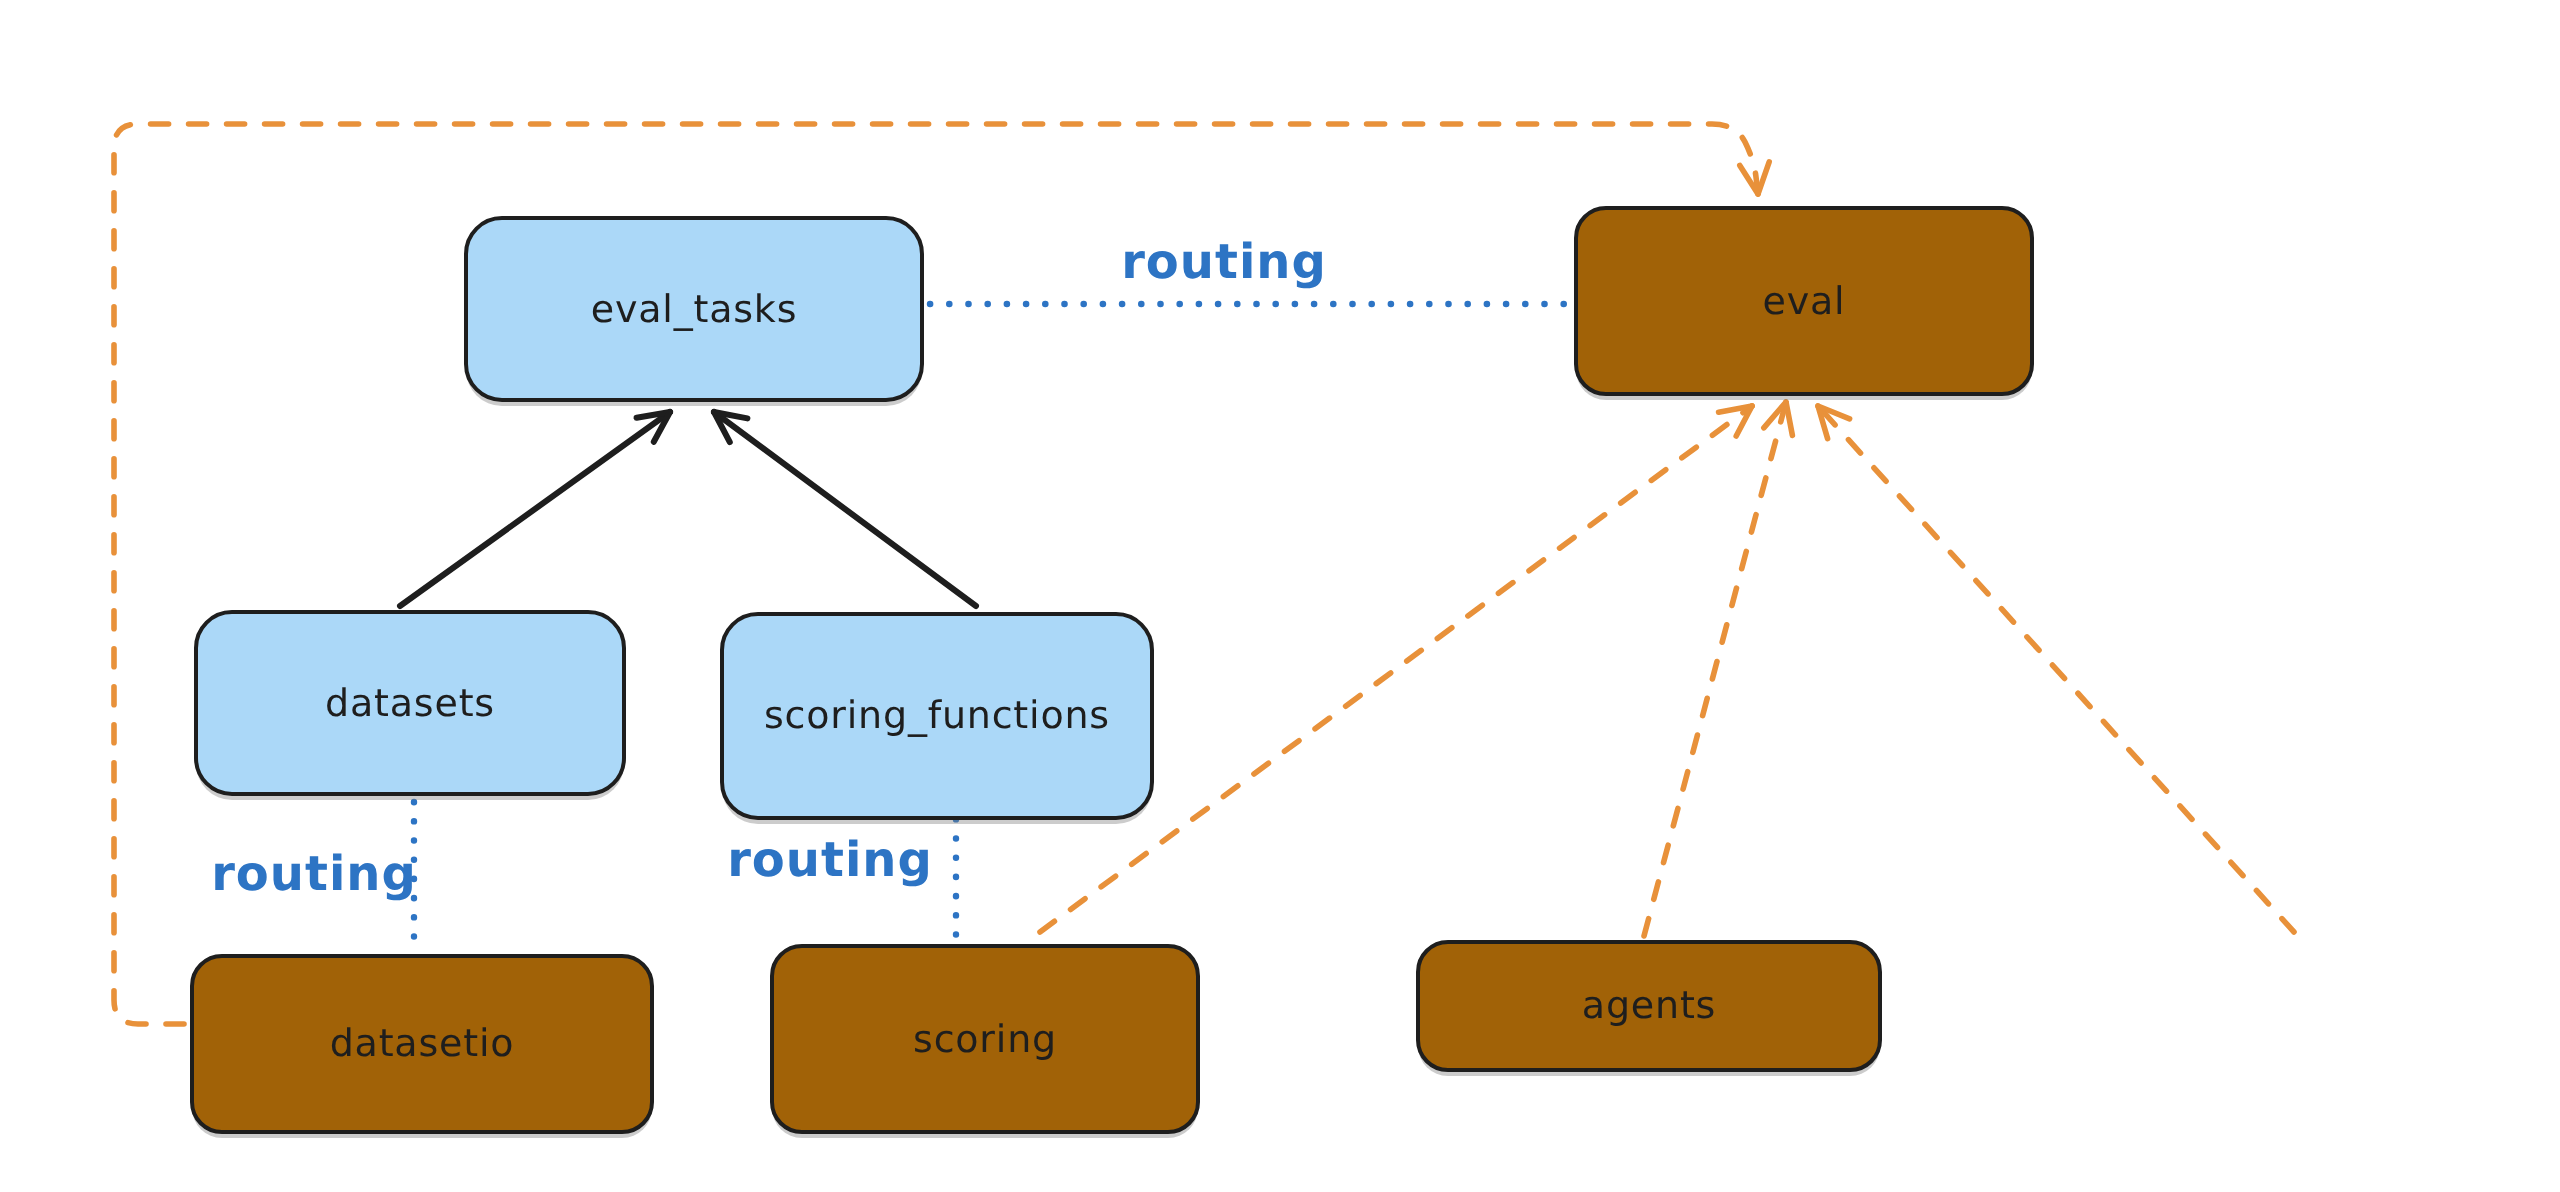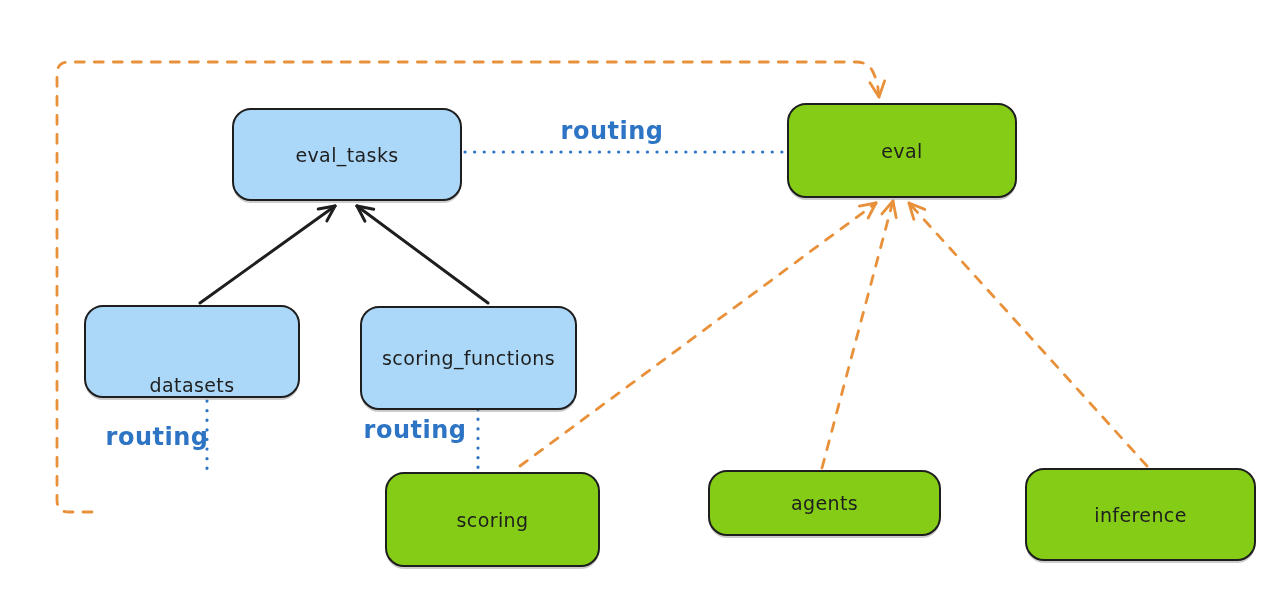--- a/index.html
+++ b/index.html
@@ -13,21 +13,21 @@
   .node{
     position:absolute;
     box-sizing:border-box;
     border:2.5px solid #1e1e1e;
     border-radius:19px;
     display:flex;align-items:center;justify-content:center;
     font-size:19px;letter-spacing:.4px;color:#1e1e1e;
     box-shadow:0 3px 0 -1px rgba(120,120,120,.38);
   }
   .node.blue{background:#abd8f8;}
-  .node.green{background:#84cc16;}
+  .node.green{background:#a16207;border-radius:16px;}
   .edge-label{
     position:absolute;transform:translate(-50%,-50%);
     color:#2d74c4;font-weight:bold;font-size:24px;letter-spacing:.5px;
     white-space:nowrap;
   }
 </style>
 </head>
 <body style="background: rgb(255, 255, 255);">
 
 <div class="canvas">
@@ -54,32 +54,32 @@
       <path d="M879 97 L884.6 80.9" fill="none" stroke="#e8913a" stroke-width="2.8" stroke-linecap="round"></path>
       <path d="M879 97 L869.9 82.7" fill="none" stroke="#e8913a" stroke-width="2.8" stroke-linecap="round"></path>
     </svg>
 
   <div class="node blue" style="left: 232px; top: 108px; width: 230px; height: 93px;">
     <span>eval_tasks</span>
   </div>
   <div class="node green" style="left: 787px; top: 103px; width: 230px; height: 95px;">
     <span>eval</span>
   </div>
-  <div class="node blue" style="left: 84px; top: 305px; width: 216px; height: 93px; align-items: flex-end;">
+  <div class="node blue" style="left: 97px; top: 305px; width: 216px; height: 93px;">
     <span>datasets</span>
   </div>
   <div class="node blue" style="left: 360px; top: 306px; width: 217px; height: 104px;">
     <span>scoring_functions</span>
+  </div>
+  <div class="node green" style="left: 95px; top: 477px; width: 232px; height: 90px;">
+    <span>datasetio</span>
   </div>
   <div class="node green" style="left: 385px; top: 472px; width: 215px; height: 95px; justify-content: center;">
     <span>scoring</span>
   </div>
   <div class="node green" style="left: 708px; top: 470px; width: 233px; height: 66px;">
     <span>agents</span>
-  </div>
-  <div class="node green" style="left: 1025px; top: 468px; width: 231px; height: 93px;">
-    <span>inference</span>
   </div>
 
   <div class="edge-label" style="left: 612px; top: 131px;">routing</div>
   <div class="edge-label" style="left: 157px; top: 437px;">routing</div>
   <div class="edge-label" style="left: 415px; top: 430px;">routing</div>
 </div>
 
 </body></html>

